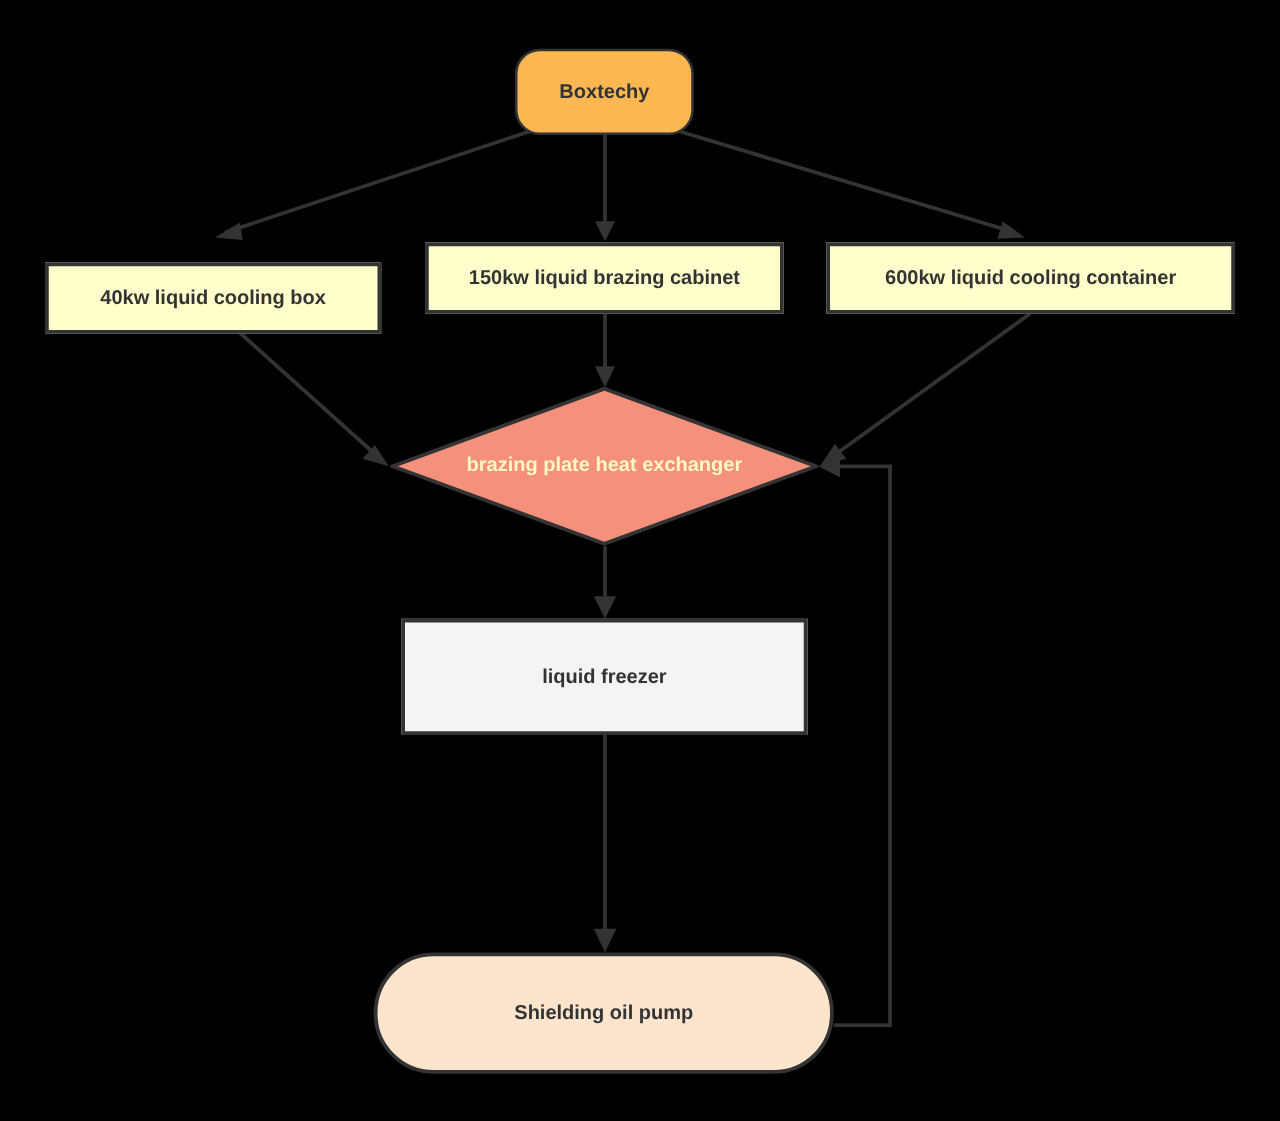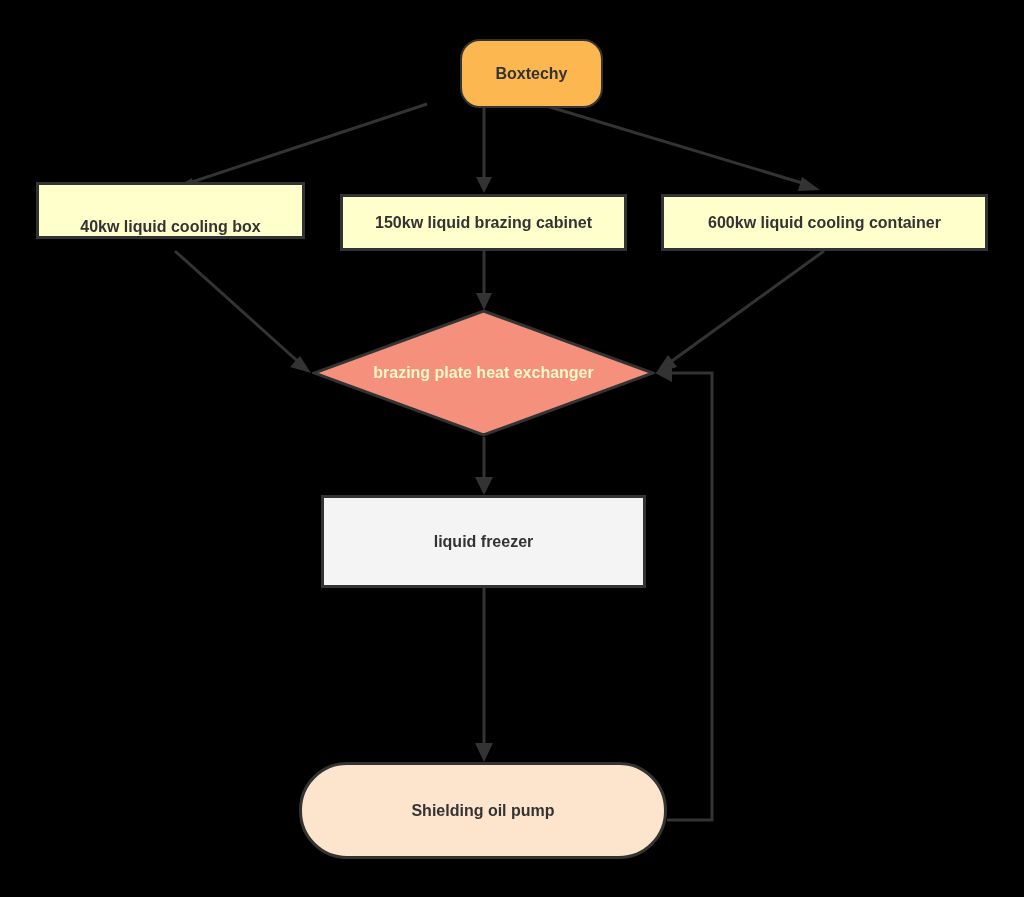--- a/index.html
+++ b/index.html
@@ -41,34 +41,32 @@
   }
   
   #node-boxtechy {
     left: 412px;
     top: 39px;
     width: 143px;
     height: 69px;
     background: #FCB750;
     border: 2px solid #333333;
     border-radius: 20px;
-    margin-left: 48px;
   }
   
   .node-rect-yellow {
     background: #FFFFCC;
     border: 3px solid #333333;
     border-radius: 0;
   }
   #node-box40 {
     left: 36px;
-    top: 182px;
+    top: 210px;
     width: 269px;
     height: 57px;
-    align-items: flex-end;
   }
   #node-cabinet150 {
     left: 340px;
     top: 194px;
     width: 287px;
     height: 57px;
   }
   #node-container600 {
     left: 661px;
     top: 194px;

